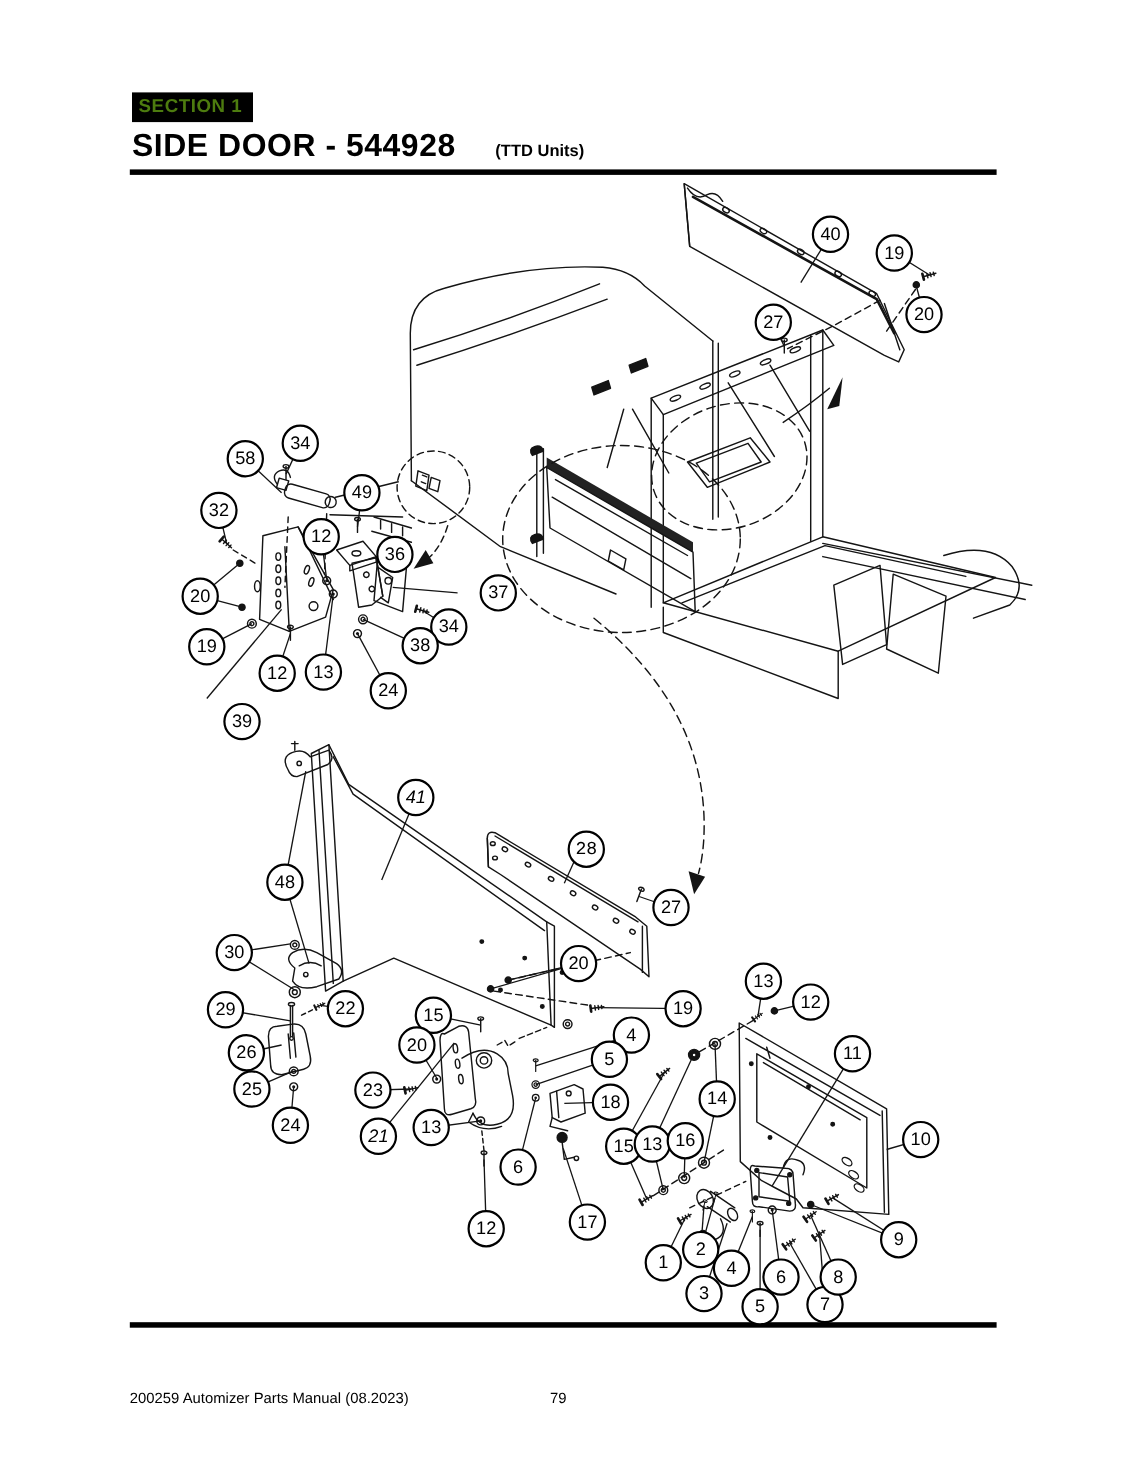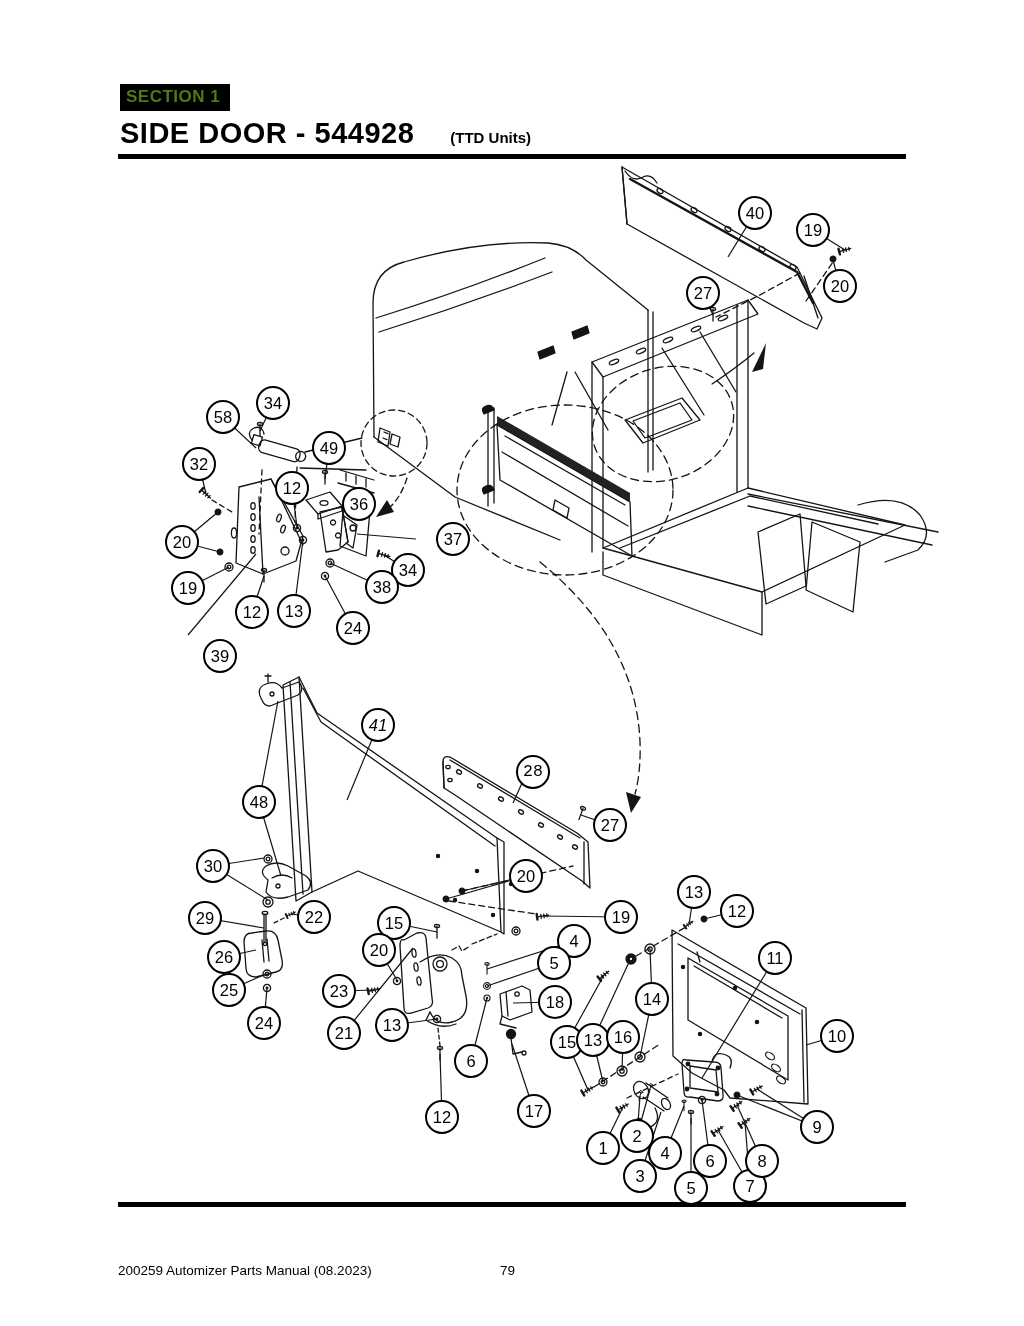--- a/index.html
+++ b/index.html
@@ -437,21 +437,21 @@
       <div class="co" style="left: 621px; top: 917px;">19</div>
       <div class="co" style="left: 213px; top: 866px;">30</div>
       <div class="co" style="left: 314px; top: 917px;">22</div>
       <div class="co" style="left: 205px; top: 918px;">29</div>
       <div class="co" style="left: 224px; top: 957px;">26</div>
       <div class="co" style="left: 229px; top: 990px;">25</div>
       <div class="co" style="left: 264px; top: 1023px;">24</div>
       <div class="co" style="left: 394px; top: 923px;">15</div>
       <div class="co" style="left: 379px; top: 950px;">20</div>
       <div class="co" style="left: 339px; top: 991px;">23</div>
-      <div class="co" style="left: 344px; top: 1033px;">21</div>
+      <div class="co" style="left: 344px; top: 1033px; font-style: italic;">21</div>
       <div class="co" style="left: 392px; top: 1025px;">13</div>
       <div class="co" style="left: 442px; top: 1117px;">12</div>
       <div class="co" style="left: 574px; top: 941px;">4</div>
       <div class="co" style="left: 554px; top: 963px;">5</div>
       <div class="co" style="left: 555px; top: 1002px;">18</div>
       <div class="co" style="left: 471px; top: 1061px;">6</div>
       <div class="co" style="left: 534px; top: 1111px;">17</div>
       <div class="co" style="left: 567px; top: 1042px;">15</div>
       <div class="co" style="left: 593px; top: 1040px;">13</div>
       <div class="co" style="left: 623px; top: 1037px;">16</div>

